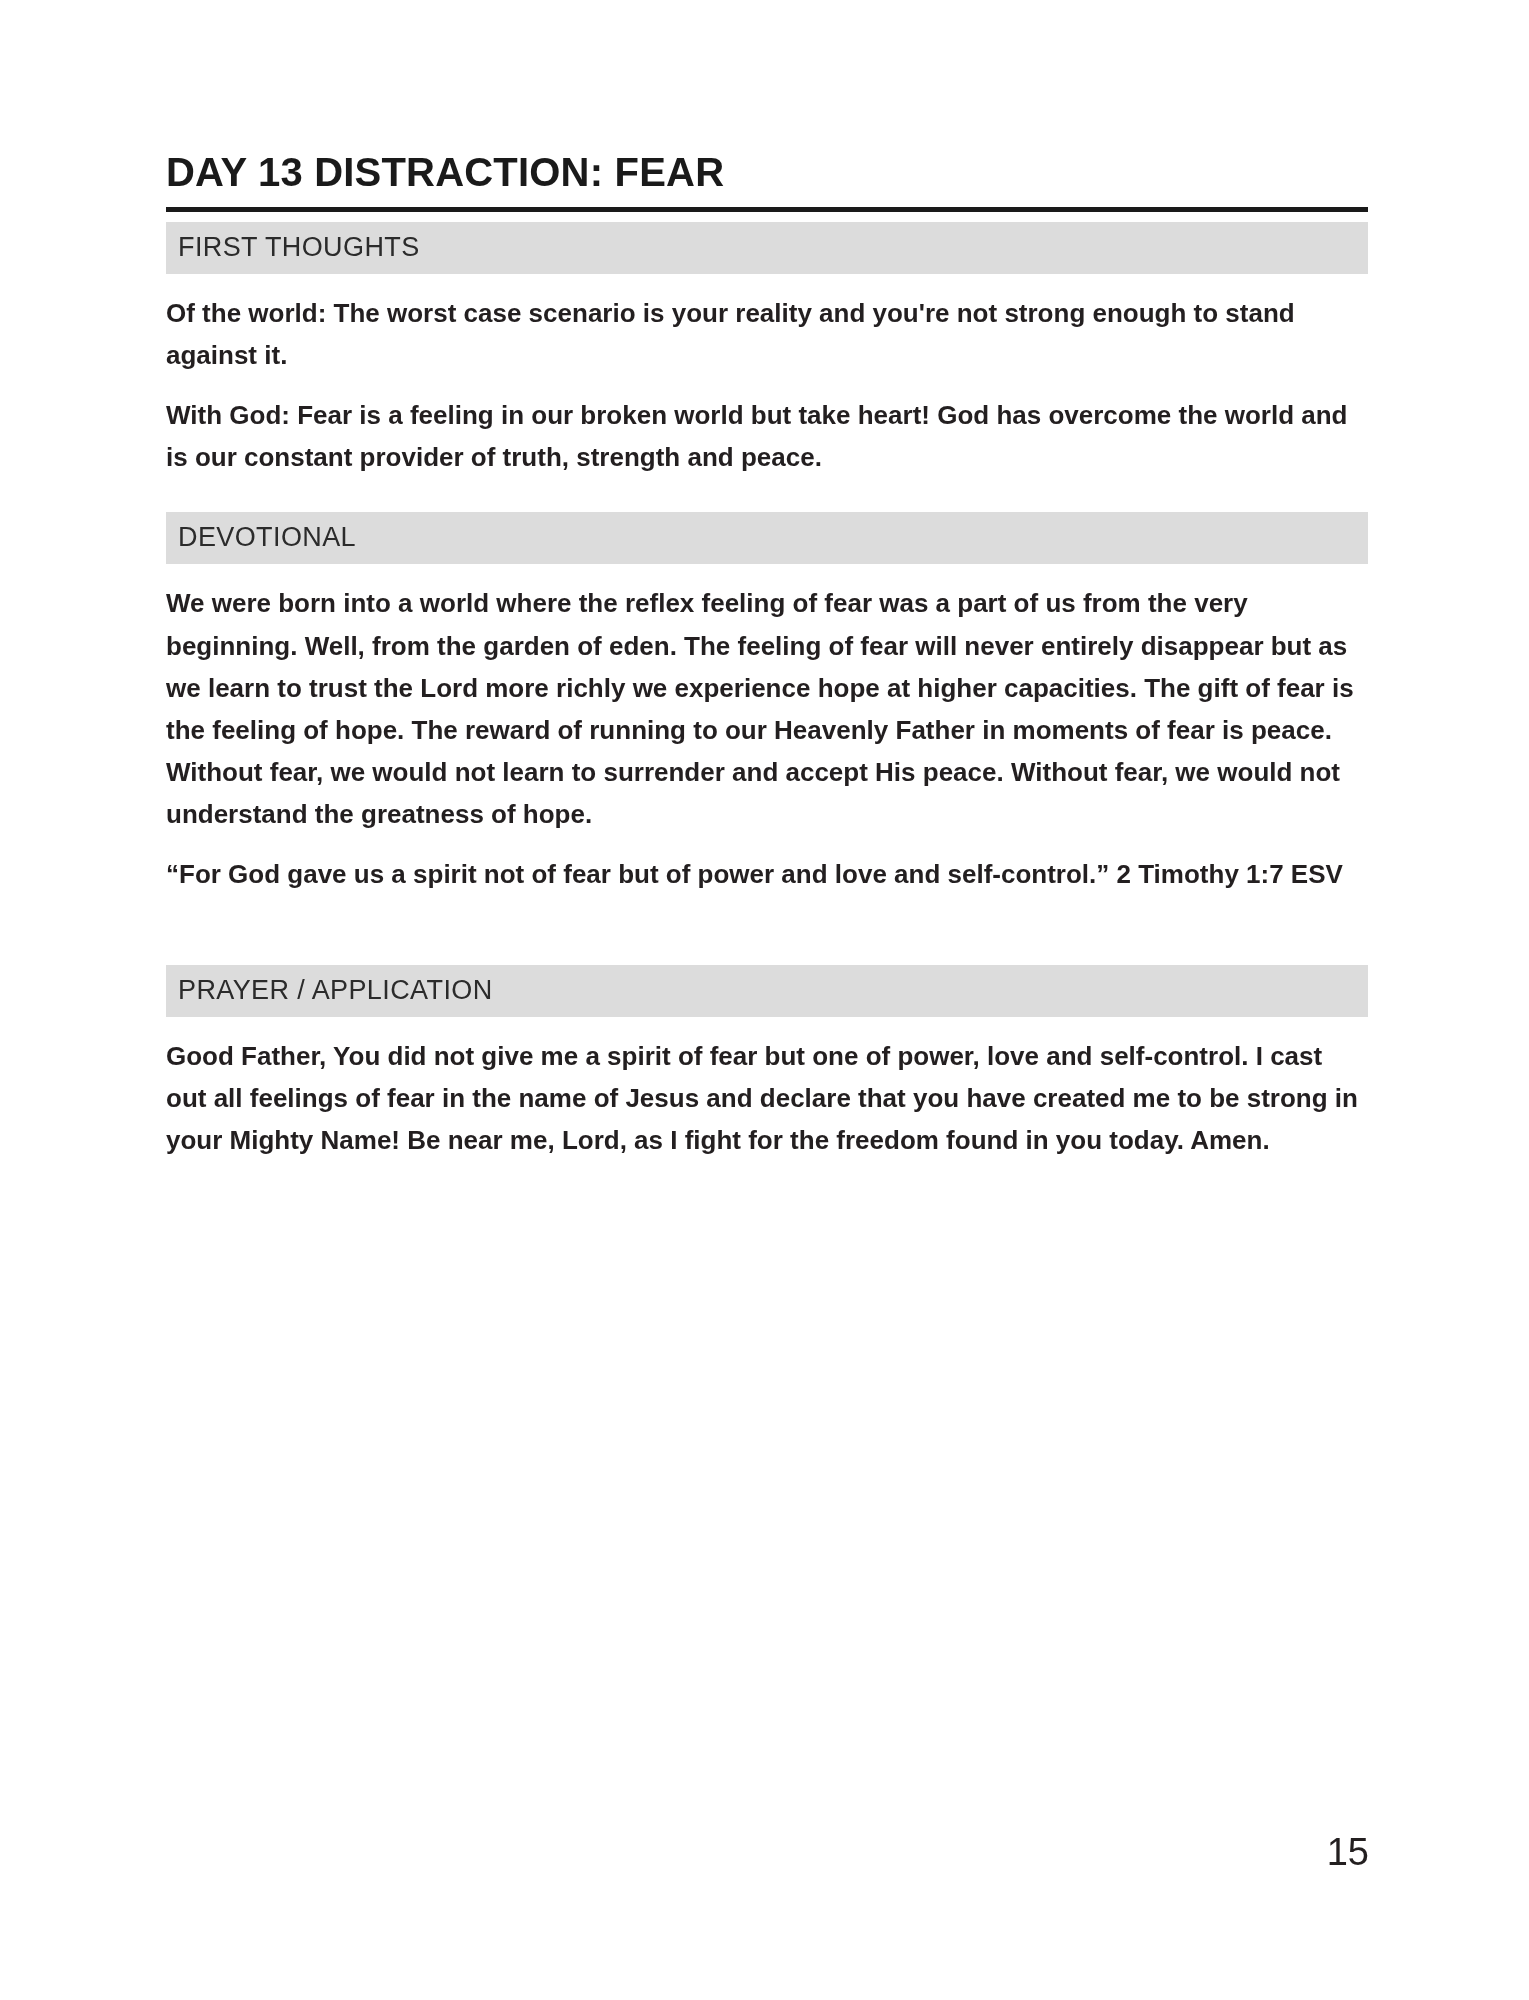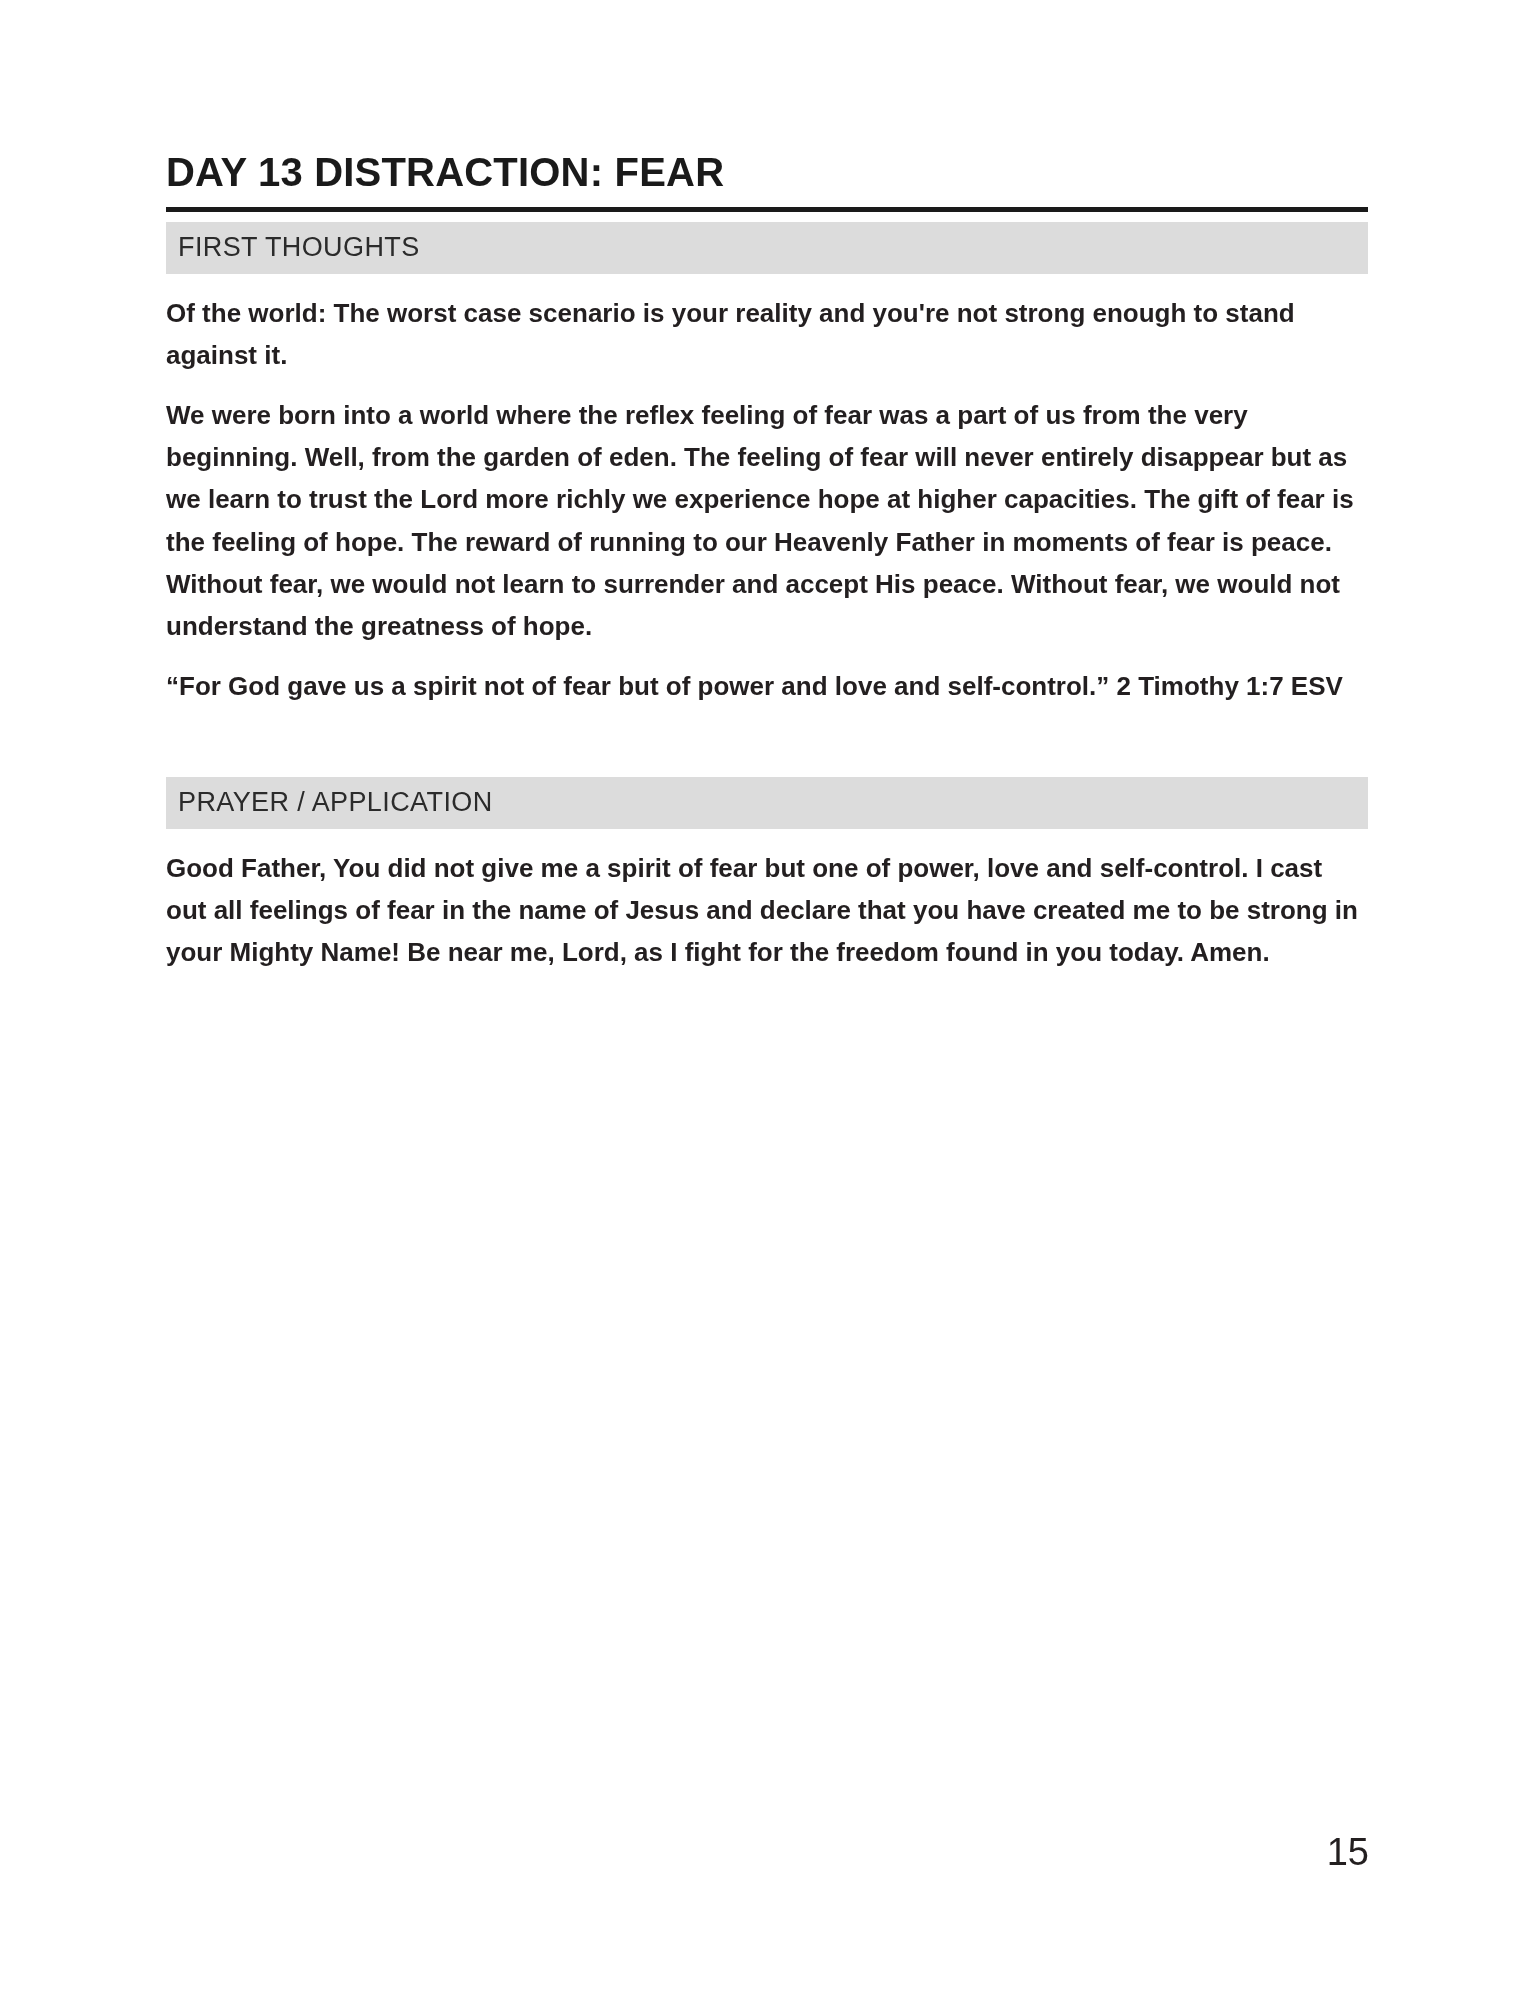--- a/index.html
+++ b/index.html
@@ -81,21 +81,23 @@
 <body>
 
 <div class="page">
   <div class="content">
 
     <h1 class="doc-title">DAY 13 DISTRACTION: FEAR</h1>
     <div class="title-rule"></div>
 
     <div class="section-header">FIRST THOUGHTS</div>
     <p class="body-block">Of the world: The worst case scenario is your reality and you're not strong enough to stand against it.</p>
+    <p class="body-block gap-after">With God: Fear is a feeling in our broken world but take heart! God has overcome the world and is our constant provider of truth, strength and peace.</p>
 
+    <div class="section-header">DEVOTIONAL</div>
     <p class="body-block">We were born into a world where the reflex feeling of fear was a part of us from the very beginning. Well, from the garden of eden. The feeling of fear will never entirely disappear but as we learn to trust the Lord more richly we experience hope at higher capacities. The gift of fear is the feeling of hope. The reward of running to our Heavenly Father in moments of fear is peace. Without fear, we would not learn to surrender and accept His peace. Without fear, we would not understand the greatness of hope.</p>
     <p class="body-block">“For God gave us a spirit not of fear but of power and love and self-control.” 2 Timothy 1:7 ESV</p>
 
     <div class="space-xl"></div>
 
     <div class="section-header">PRAYER / APPLICATION</div>
     <p class="body-block">Good Father, You did not give me a spirit of fear but one of power, love and self-control. I cast out all feelings of fear in the name of Jesus and declare that you have created me to be strong in your Mighty Name! Be near me, Lord, as I fight for the freedom found in you today. Amen.</p>
 
   </div>
 

